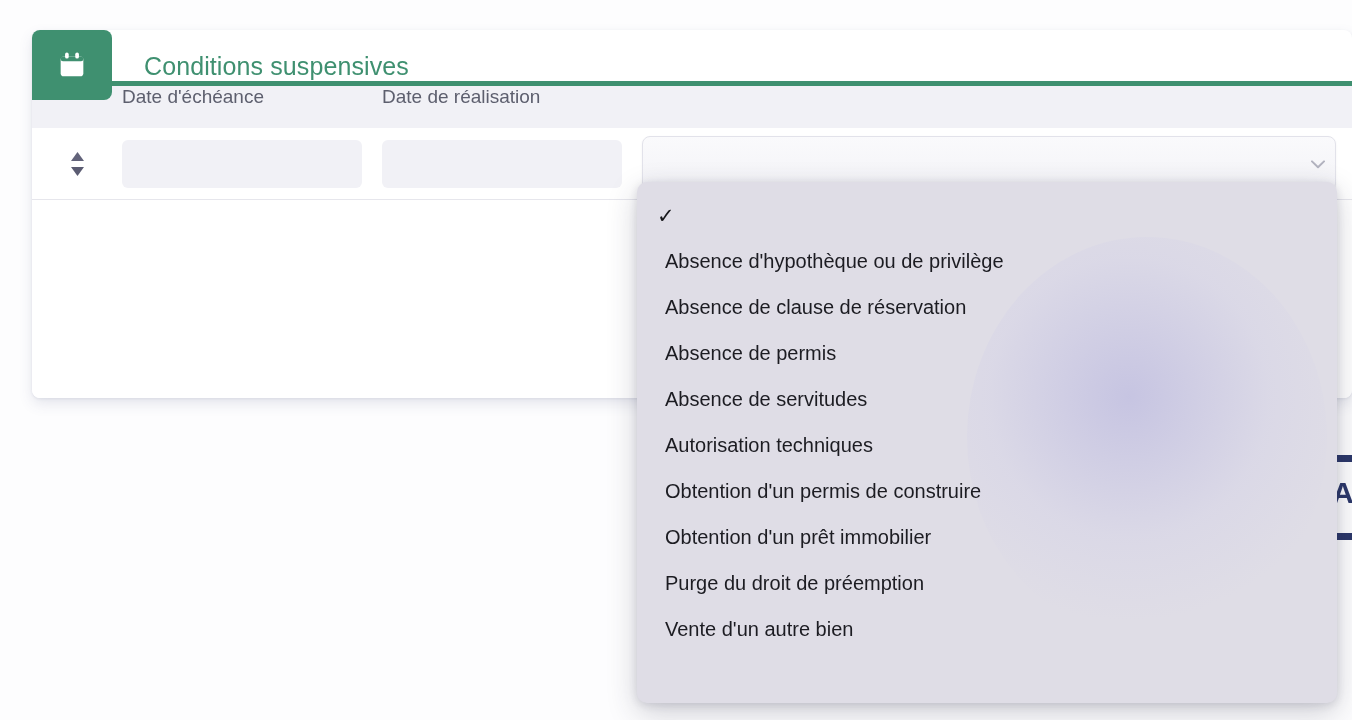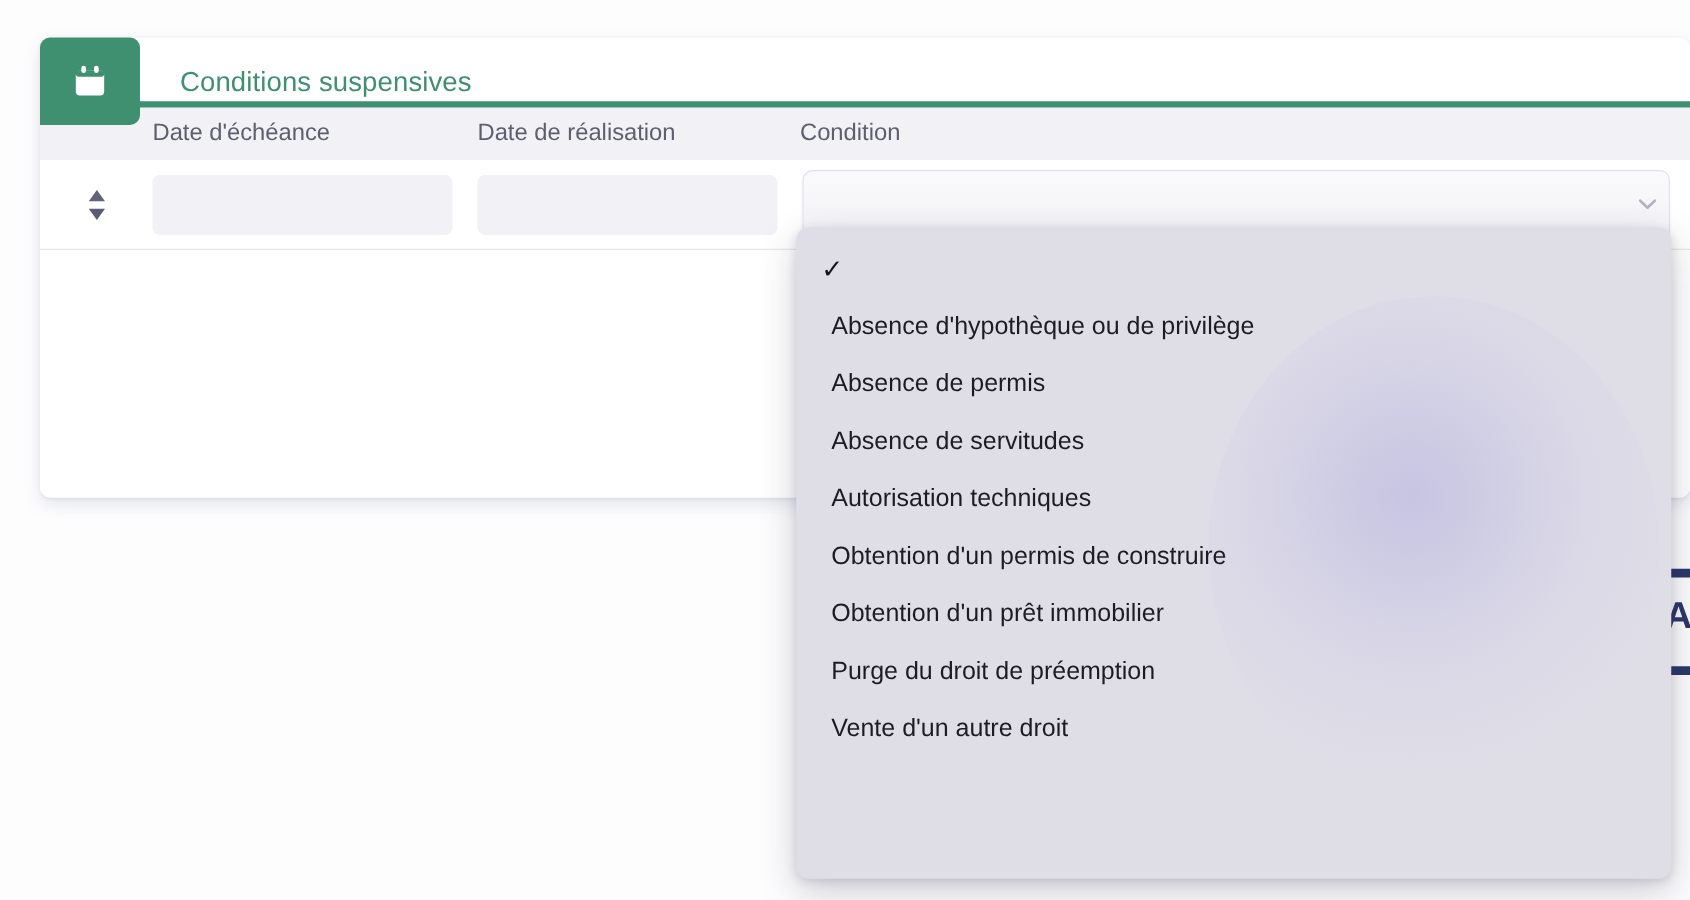--- a/index.html
+++ b/index.html
@@ -95,21 +95,21 @@
   }
   .card-icon-tile svg { display: block; }
 
   .card-title {
     position: absolute;
     left: 112px;
     top: 16px;
     height: 40px;
     line-height: 40px;
     color: #3f9070;
-    font-size: 22px;
+    font-size: 25px;
     font-weight: 400;
     letter-spacing: 0.1px;
     white-space: nowrap;
   }
 
   
   .card-green-rule {
     position: absolute;
     left: 40px;
     top: 51px;
@@ -121,21 +121,21 @@
 
   
   .table-head {
     position: absolute;
     left: 0px;
     top: 56px;
     width: 1320px;
     height: 42px;
     background: #f1f1f6;
     display: flex;
-    align-items: center;
+    align-items: flex-start;
     z-index: 1;
   }
   .th {
     color: #5d5f6e;
     font-size: 19px;
     font-weight: 400;
     white-space: nowrap;
   }
   .th-spacer { width: 90px; flex: 0 0 90px; }
   .th-1 { width: 260px; flex: 0 0 260px; }
@@ -281,21 +281,20 @@
     </div>
 
     <div class="card-title">Conditions suspensives</div>
 
     <div class="card-green-rule"></div>
 
     <div class="table-head">
       <div class="th th-spacer"></div>
       <div class="th th-1">Date d'échéance</div>
       <div class="th th-2">Date de réalisation</div>
-      <div class="th th-3">Condition</div>
     </div>
 
     <div class="table-row">
       <div class="drag-handle">
         <svg width="19" height="30" viewBox="0 0 19 30" aria-hidden="true">
           <polygon points="9.5,3 16,12 3,12" fill="#62637a"></polygon>
           <polygon points="9.5,27 16,18 3,18" fill="#5b5c72"></polygon>
         </svg>
       </div>
 
@@ -317,36 +316,39 @@
   <div class="dropdown">
     <ul class="dd-list">
       <li class="dd-item is-selected">
         <span class="dd-check">✓</span>
         <span class="dd-label"></span>
       </li>
       <li class="dd-item">
         <span class="dd-label">Absence d'hypothèque ou de privilège</span>
       </li>
       <li class="dd-item">
+        <span class="dd-label">Absence de clause de réservation</span>
+      </li>
+      <li class="dd-item">
         <span class="dd-label">Absence de permis</span>
       </li>
       <li class="dd-item">
         <span class="dd-label">Absence de servitudes</span>
       </li>
       <li class="dd-item">
         <span class="dd-label">Autorisation techniques</span>
       </li>
       <li class="dd-item">
         <span class="dd-label">Obtention d'un permis de construire</span>
       </li>
       <li class="dd-item">
         <span class="dd-label">Obtention d'un prêt immobilier</span>
       </li>
       <li class="dd-item">
         <span class="dd-label">Purge du droit de préemption</span>
       </li>
       <li class="dd-item">
-        <span class="dd-label">Vente d'un autre droit</span>
+        <span class="dd-label">Vente d'un autre bien</span>
       </li>
     </ul>
   </div>
 
 </div>
 
 </body></html>

